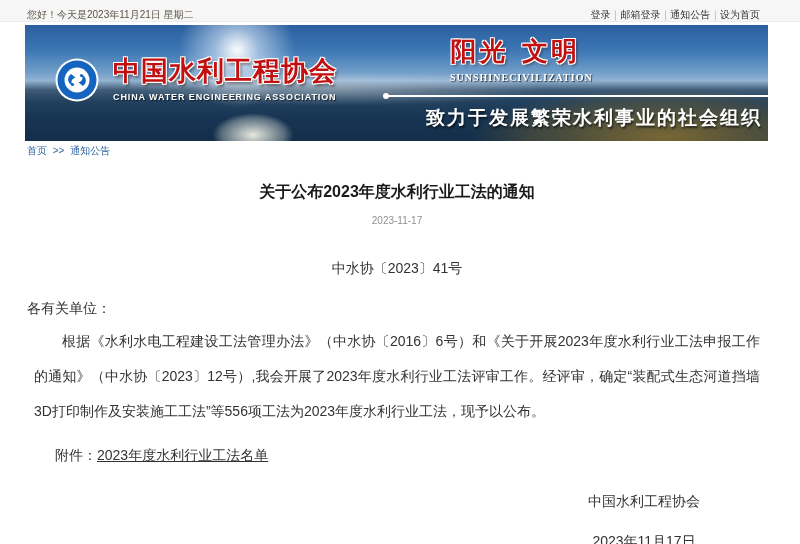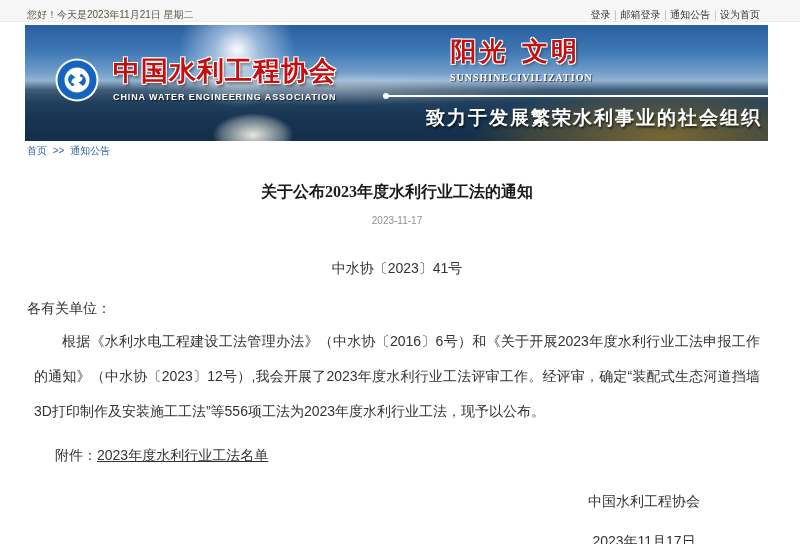--- a/index.html
+++ b/index.html
@@ -60,21 +60,21 @@
     position:absolute; top:80px; right:6px; font-size:19px; font-weight:bold;
     color:#fff; letter-spacing:2px; white-space:nowrap;
     text-shadow:1px 2px 2px rgba(0,0,0,.6);
   }
   
   .breadcrumb { margin:3px 0 0 27px; font-size:10px; color:#2f639f; height:14px; }
   .breadcrumb a { color:#2f639f; text-decoration:none; cursor:pointer; }
   .breadcrumb .bc-sep { margin:0 3px; }
   
   .article { padding:0 33px 0 27px; font-size:14px; color:#333; }
-  .title { margin:24px 0 0; text-align:center; font-size:16px; font-weight:bold; color:#1a1a1a;font-family:Liberation Serif, serif; }
+  .title { margin:24px 0 0; text-align:center; font-size:16px; font-weight:bold; color:#1a1a1a; }
   .pub-date { margin-top:12px; text-align:center; font-size:10px; color:#8f8f8f; }
   .doc-number { margin-top:34px; text-align:center; }
   .salutation { margin-top:22px; }
   .body-para { margin:6px 7px 0; line-height:35px; text-indent:2em; text-align:justify; }
   .attachment { margin-top:18px; text-indent:2em; }
   .attachment-link { color:#333; text-decoration:underline; cursor:pointer; }
   .signature-block { width:240px; margin-left:497px; text-align:center; }
   .signature-name { margin-top:28px; }
   .sign-date { margin-top:22px; }
 </style>

